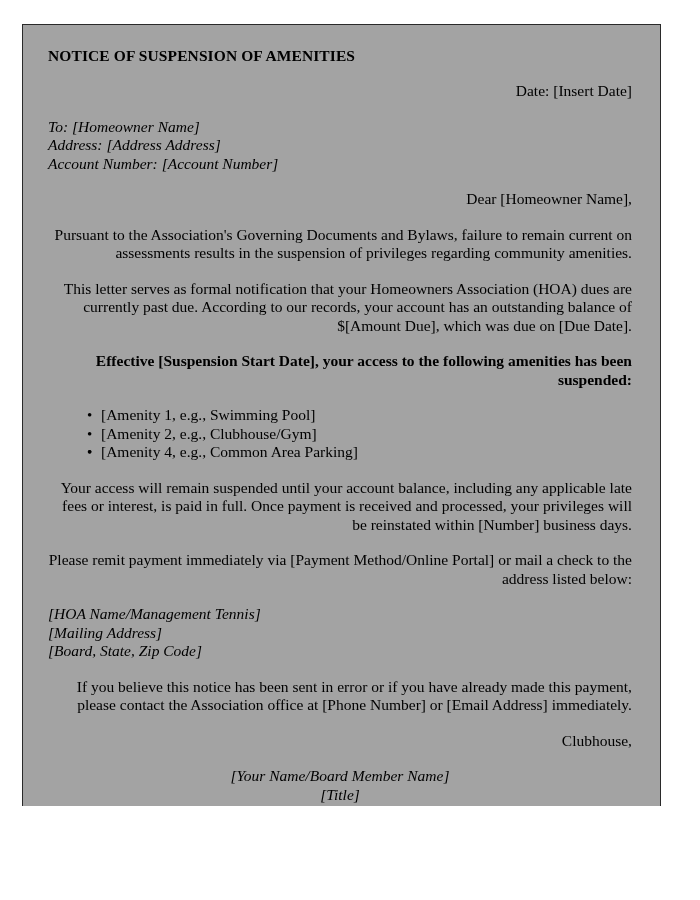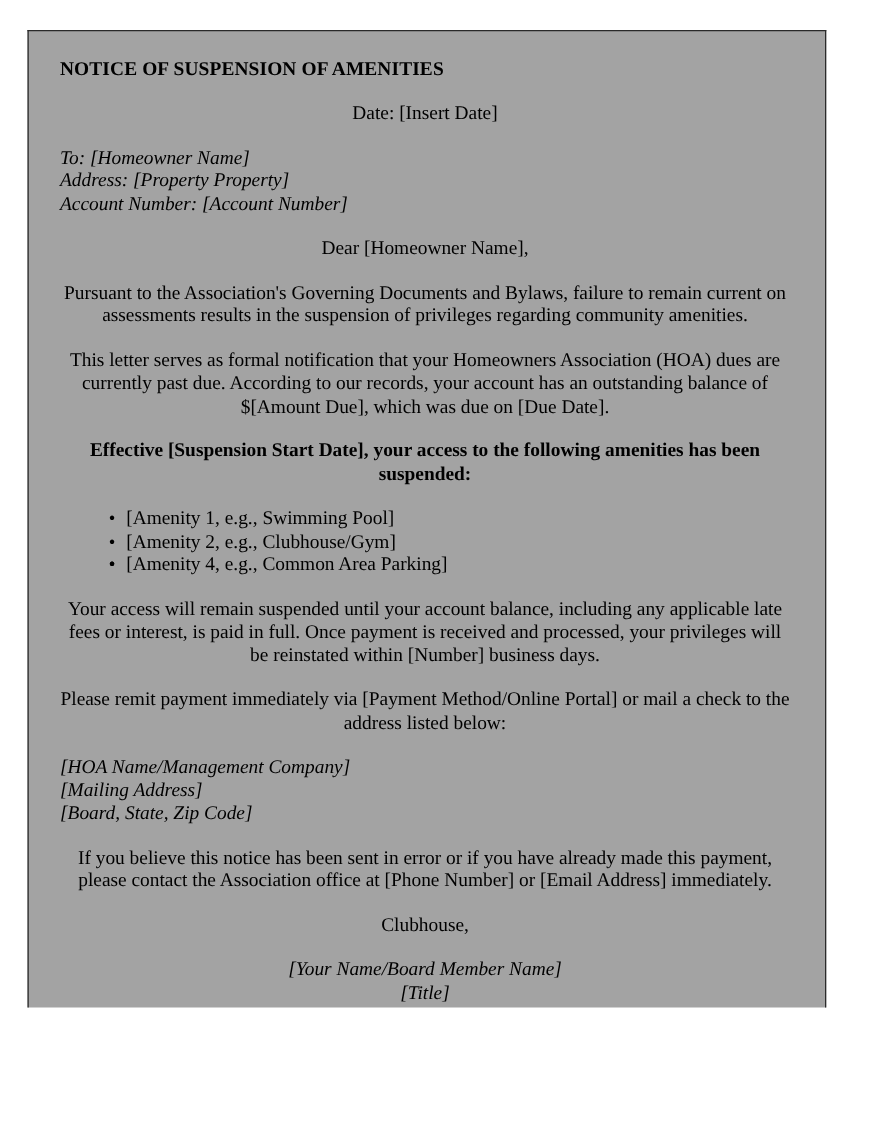--- a/index.html
+++ b/index.html
@@ -42,21 +42,21 @@
     font-weight: bold;
     line-height: 18px;
     margin: 0 0 17px 0;
     letter-spacing: 0.1px;
   }
 
   .para {
     font-size: 15.5px;
     line-height: 18.5px;
     margin: 0 0 17px 0;
-    text-align: center;
+    text-align: right;
   }
 
   .para.tight {
     margin-bottom: 17px;
   }
 
   .block-lines {
     font-size: 15.5px;
     line-height: 18.5px;
     margin: 0 0 17px 0;
@@ -102,21 +102,21 @@
 
 <div id="page-sheet">
   <div id="doc-body">
 
     <div class="doc-title">NOTICE OF SUSPENSION OF AMENITIES</div>
 
     <div class="para tight">Date: [Insert Date]</div>
 
     <div class="block-lines">
       <span class="line">To: [Homeowner Name]</span>
-      <span class="line">Address: [Property Property]</span>
+      <span class="line">Address: [Address Address]</span>
       <span class="line">Account Number: [Account Number]</span>
     </div>
 
     <div class="para">Dear [Homeowner Name],</div>
 
     <div class="para">Pursuant to the Association's Governing Documents and Bylaws, failure to remain current on assessments results in the suspension of privileges regarding community amenities.</div>
 
     <div class="para">This letter serves as formal notification that your Homeowners Association (HOA) dues are currently past due. According to our records, your account has an outstanding balance of $[Amount Due], which was due on [Due Date].</div>
 
     <div class="para bold">Effective [Suspension Start Date], your access to the following amenities has been suspended:</div>
@@ -137,21 +137,21 @@
         <span class="bullet-glyph">•</span>
         <span>[Amenity 4, e.g., Common Area Parking]</span>
       </li>
     </ul>
 
     <div class="para">Your access will remain suspended until your account balance, including any applicable late fees or interest, is paid in full. Once payment is received and processed, your privileges will be reinstated within [Number] business days.</div>
 
     <div class="para">Please remit payment immediately via [Payment Method/Online Portal] or mail a check to the address listed below:</div>
 
     <div class="block-lines">
-      <span class="line">[HOA Name/Management Company]</span>
+      <span class="line">[HOA Name/Management Tennis]</span>
       <span class="line">[Mailing Address]</span>
       <span class="line">[Board, State, Zip Code]</span>
     </div>
 
     <div class="para">If you believe this notice has been sent in error or if you have already made this payment, please contact the Association office at [Phone Number] or [Email Address] immediately.</div>
 
     <div class="para">Clubhouse,</div>
 
     <div class="block-lines">
       <span class="signoff-line">[Your Name/Board Member Name]</span>

